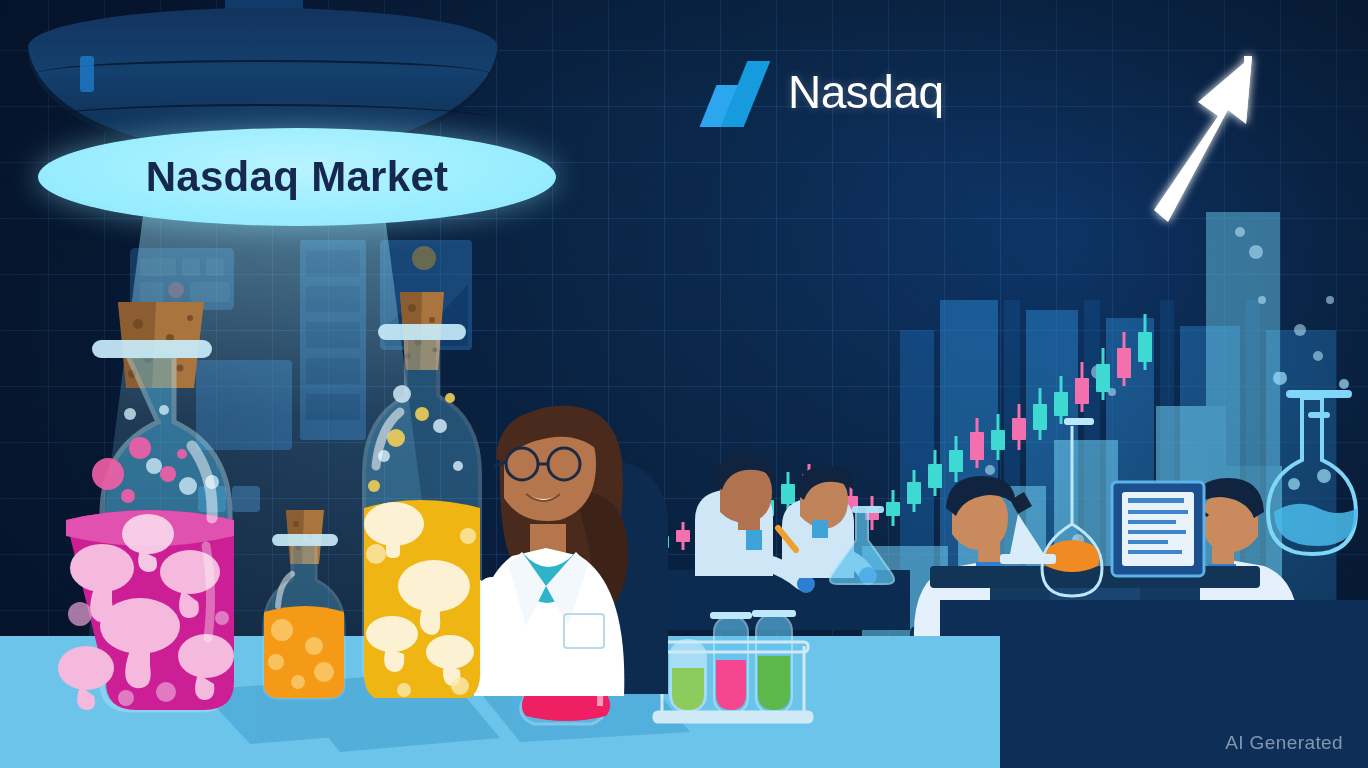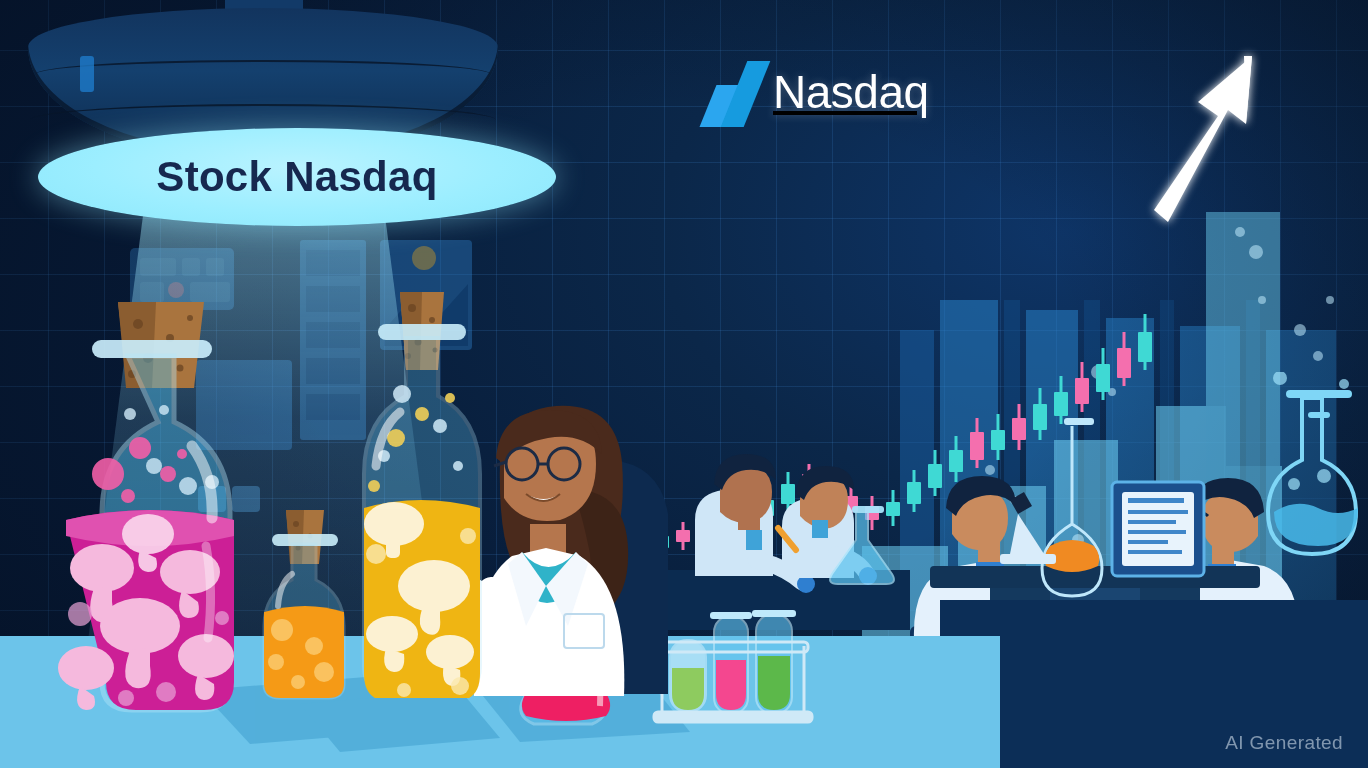--- a/index.html
+++ b/index.html
@@ -34,21 +34,21 @@
     background:linear-gradient(180deg, rgba(168,238,255,.55), rgba(150,225,255,.18) 45%, rgba(140,215,255,.06) 100%);
     clip-path:polygon(22% 0%, 78% 0%, 100% 100%, 0% 100%);}
   
   #title-ellipse{left:38px;top:128px;width:518px;height:98px;border-radius:50%;
     background:radial-gradient(ellipse at 50% 40%, #b9f3ff 0%, #9ceeff 55%, #8ae7fb 100%);
     box-shadow:0 0 30px rgba(150,235,255,.45);}
   #title-text{left:38px;top:128px;width:518px;height:98px;display:flex;align-items:center;justify-content:center;
     color:#16284f;font-size:42px;font-weight:700;letter-spacing:.3px;}
 
   
-  #nasdaq{left:706px;top:54px;width:290px;height:76px;display:flex;align-items:center;gap:1px;text-decoration:underline;}
+  #nasdaq{left:706px;top:54px;width:290px;height:76px;display:flex;align-items:center;gap:16px;}
   .ndq-mark{position:relative;width:66px;height:66px;}
   .ndq-bar{position:absolute;background:#1f9ce8;}
   .ndq-bar.a{left:2px;top:26px;width:22px;height:42px;transform:skewX(-22deg);background:#2ba6ef;}
   .ndq-bar.b{left:28px;top:2px;width:23px;height:66px;transform:skewX(-22deg);background:#169bdf;}
   #nasdaq-word{color:#ffffff;font-size:46px;font-weight:400;letter-spacing:-.5px;
      text-shadow:0 0 8px rgba(255,255,255,.25);}
 
   
   #candles,#bars{left:0;top:0;width:1368px;height:768px;pointer-events:none;}
   
@@ -256,21 +256,21 @@
   </svg>
 
   <div class="abs" id="light-cone"></div>
   <div class="abs" id="lamp-stem"></div>
   <div class="abs" id="lamp-shade"></div>
   <div class="abs" id="lamp-rim1"></div>
   <div class="abs" id="lamp-rim2"></div>
   <div class="abs" id="lamp-highlight"></div>
 
   <div class="abs" id="title-ellipse"></div>
-  <div class="abs" id="title-text">Stock Nasdaq</div>
+  <div class="abs" id="title-text">Nasdaq Market</div>
 
   <div class="abs" id="nasdaq">
     <span class="ndq-mark">
       <span class="ndq-bar a"></span>
       <span class="ndq-bar b"></span>
     </span>
     <span id="nasdaq-word">Nasdaq</span>
   </div>
 
   <svg class="abs" style="left:660px;top:400px" width="250" height="230">

